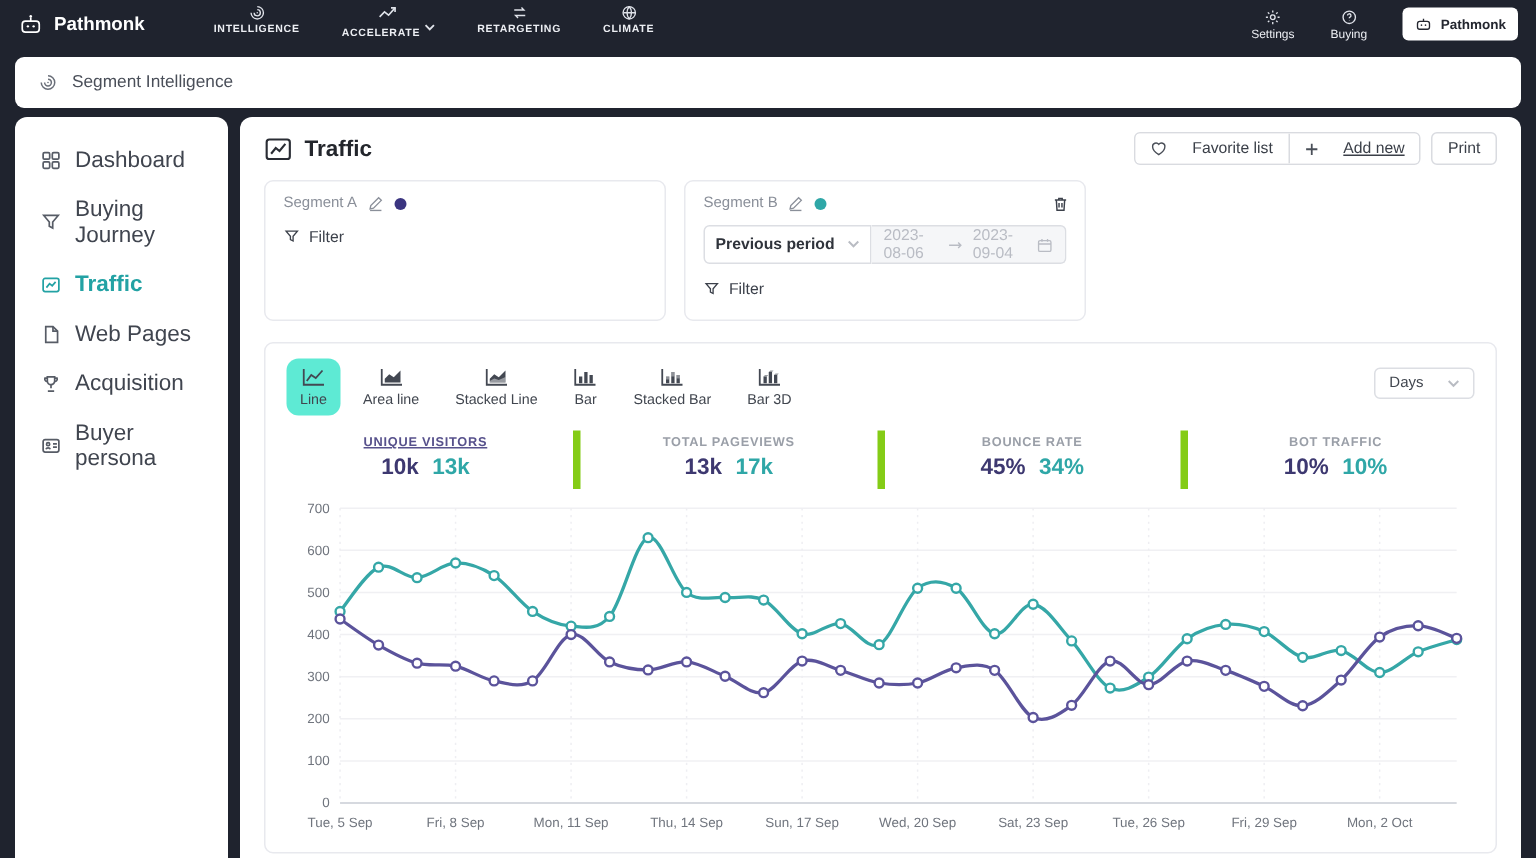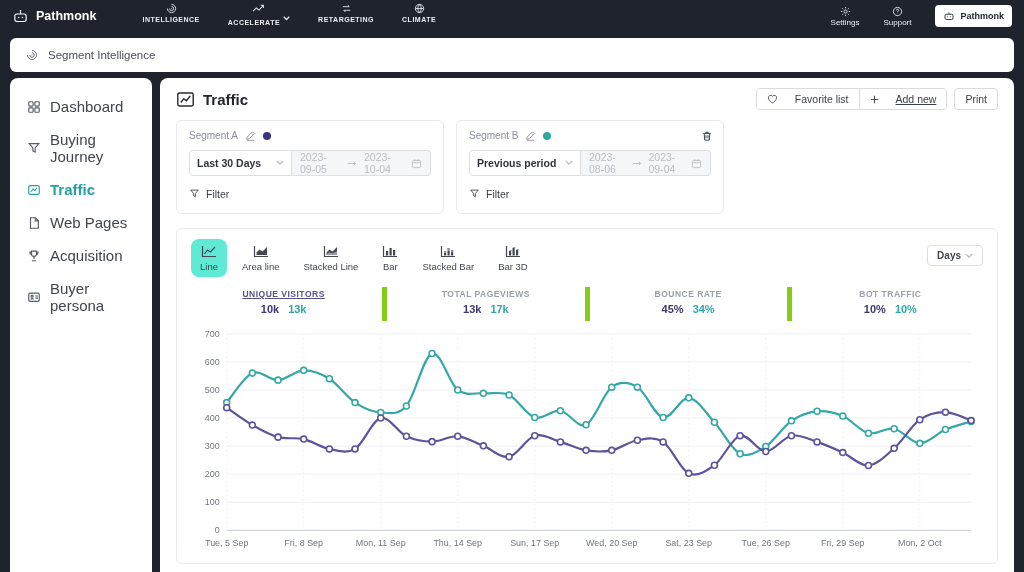--- a/index.html
+++ b/index.html
@@ -63,29 +63,29 @@
   .seg-filter{display:inline-flex;gap:6px;align-items:center;font-size:10.5px;color:#3c414b;cursor:pointer;}
   .seg-filter .ico{color:#3c414b;}
   .trash-btn{position:absolute;top:9px;right:10px;color:#3c414b;cursor:pointer;}
 
   
   .chart-card{border:1px solid #e8e9ee;border-radius:6px;padding:8px 8px 2px;box-sizing:border-box;}
   .tabbar{display:flex;align-items:flex-start;gap:6px;padding:2px 6px 6px;}
   .tab{display:flex;flex-direction:column;align-items:center;gap:3px;font-size:9.5px;color:#41464f;padding:6px 9px 5px;border-radius:8px;cursor:pointer;white-space:nowrap;}
   .tab .ico{color:#434852;}
   .tab.active{background:#5eead4;}
-  .days-select{margin-left:auto;margin-top:6px;display:flex;align-items:center;gap:4px;border:1px solid #dcdee3;border-radius:4px;font-size:10px;color:#41464f;padding:4px 9px;cursor:pointer;font-weight:bold;}
+  .days-select{margin-left:auto;margin-top:6px;display:flex;align-items:center;gap:16px;border:1px solid #dcdee3;border-radius:4px;font-size:10px;color:#41464f;padding:4px 9px;cursor:pointer;}
   .days-select .ico{color:#b9bcc3;}
 
   .metrics{display:flex;margin:4px 0 2px;}
   .metric{flex:1;text-align:center;padding:2px 0 6px;cursor:pointer;}
   .metric + .metric{border-left:5px solid #84cc16;}
   .m-label{font-size:8.5px;letter-spacing:.5px;color:#9a9fa8;font-weight:700;margin-bottom:4px;}
   .metric.active .m-label{color:#57518C;text-decoration:underline;}
-  .m-vals{font-size:11px;font-weight:700;}
+  .m-vals{font-size:15px;font-weight:700;}
   .v-a{color:#3D3870;}
   .v-b{color:#2FA7A7;margin-left:9px;}
 
   .chart-wrap{padding:2px 2px 0;}
   .chart-wrap svg text{font-family:"Liberation Sans",sans-serif;font-size:9px;fill:#70757e;}
 </style>
 </head>
 <body>
 
 <header class="topnav">
@@ -164,21 +164,21 @@
       <span>Settings</span>
     </div>
     <div class="nav-mini">
       <span class="ico">
         <svg width="11" height="11" viewBox="0 0 24 24" fill="none" stroke="currentColor" stroke-width="2">
             <circle cx="12" cy="12" r="9"></circle>
             <path d="M9.5 9.5a2.5 2.5 0 1 1 3.6 2.2c-.8.4-1.1.9-1.1 1.8"></path>
             <circle cx="12" cy="16.8" r=".6" fill="currentColor" stroke="none"></circle>
           </svg>
       </span>
-      <span>Support</span>
+      <span>Buying</span>
     </div>
     <div class="account-badge">
       <span class="ico">
         <svg width="12" height="12" viewBox="0 0 24 24" fill="none" stroke="#23262f" stroke-width="1.8">
             <rect x="4" y="8.5" width="16" height="10.5" rx="3"></rect>
             <circle cx="9.3" cy="13.5" r="1.1" fill="#23262f" stroke="none"></circle>
             <circle cx="14.7" cy="13.5" r="1.1" fill="#23262f" stroke="none"></circle>
             <path d="M12 5v3.5"></path>
           </svg>
       </span>
@@ -302,45 +302,20 @@
       <div class="seg-card">
         <div class="seg-head">
           <span>Segment A</span>
           <span class="ico">
             <svg width="11" height="11" viewBox="0 0 16 16" fill="none" stroke="currentColor" stroke-width="1.3">
                 <path d="M10.8 2.6l2.6 2.6-7.6 7.6-3.3.7.7-3.3 7.6-7.6z"></path>
                 <path d="M2.5 15h11"></path>
               </svg>
           </span>
           <span class="dot" style="background: rgb(59, 53, 128);"></span>
-        </div>
-        <div class="seg-controls">
-          <div class="seg-select" style="width:103px">
-            <span>Last 30 Days</span>
-            <span class="ico">
-              <svg width="8" height="6" viewBox="0 0 10 7" fill="none" stroke="currentColor" stroke-width="1.6">
-                  <path d="M1 1l4 4 4-4"></path>
-                </svg>
-            </span>
-          </div>
-          <div class="seg-dates">
-            <span>2023-09-05</span>
-            <span class="ico">
-              <svg width="10" height="7" viewBox="0 0 14 8" fill="none" stroke="currentColor" stroke-width="1.3">
-                  <path d="M1 4h11M9.5 1.5L12 4l-2.5 2.5"></path>
-                </svg>
-            </span>
-            <span>2023-10-04</span>
-            <span class="ico cal">
-              <svg width="11" height="11" viewBox="0 0 16 16" fill="none" stroke="currentColor" stroke-width="1.3">
-                  <rect x="2" y="3.5" width="12" height="10.5" rx="1.5"></rect>
-                  <path d="M2 6.8h12M5.3 2v2.6M10.7 2v2.6"></path>
-                </svg>
-            </span>
-          </div>
         </div>
         <div class="seg-filter">
           <span class="ico">
             <svg width="11" height="11" viewBox="0 0 16 16" fill="none" stroke="currentColor" stroke-width="1.3">
                 <path d="M2.5 3h11l-4.2 5v4.6l-2.6-1.4V8L2.5 3z"></path>
               </svg>
           </span>
           <span>Filter</span>
         </div>
       </div>

